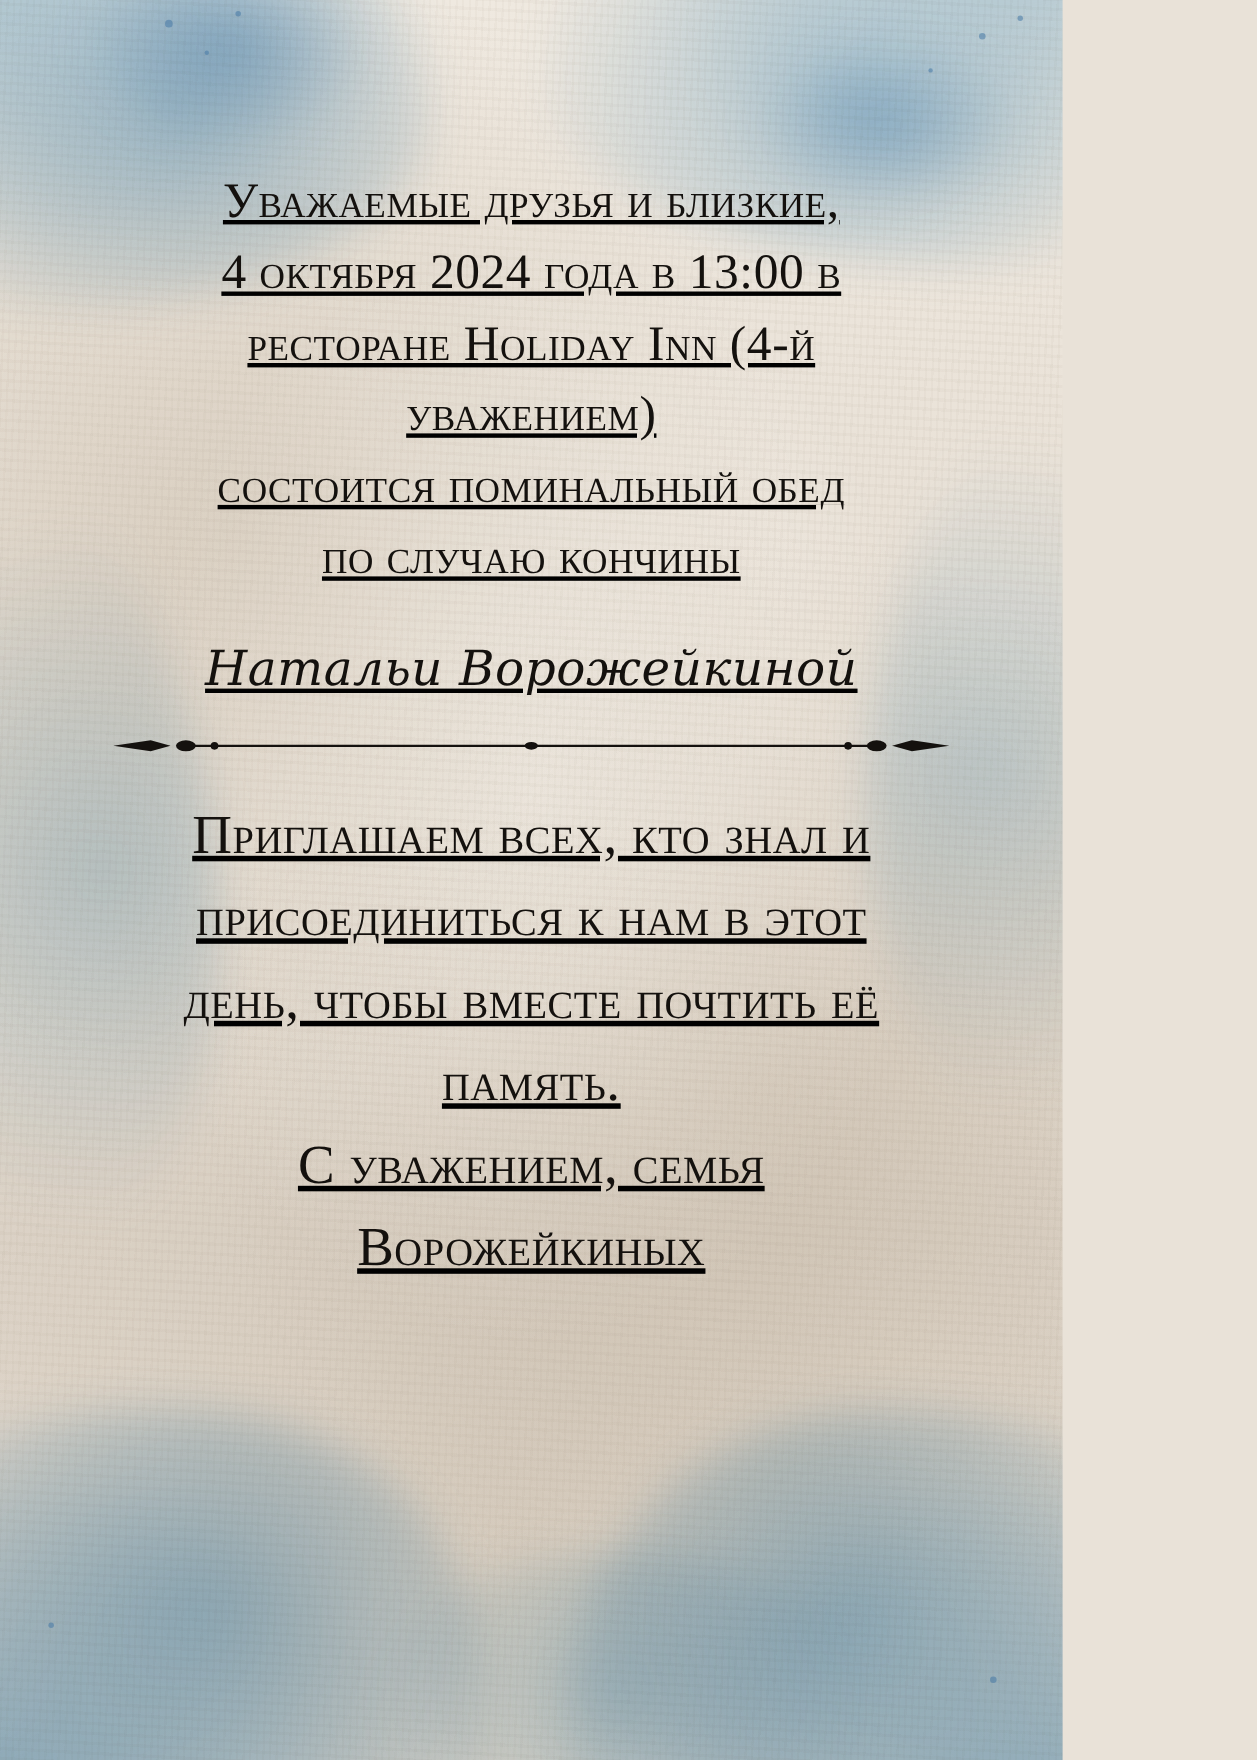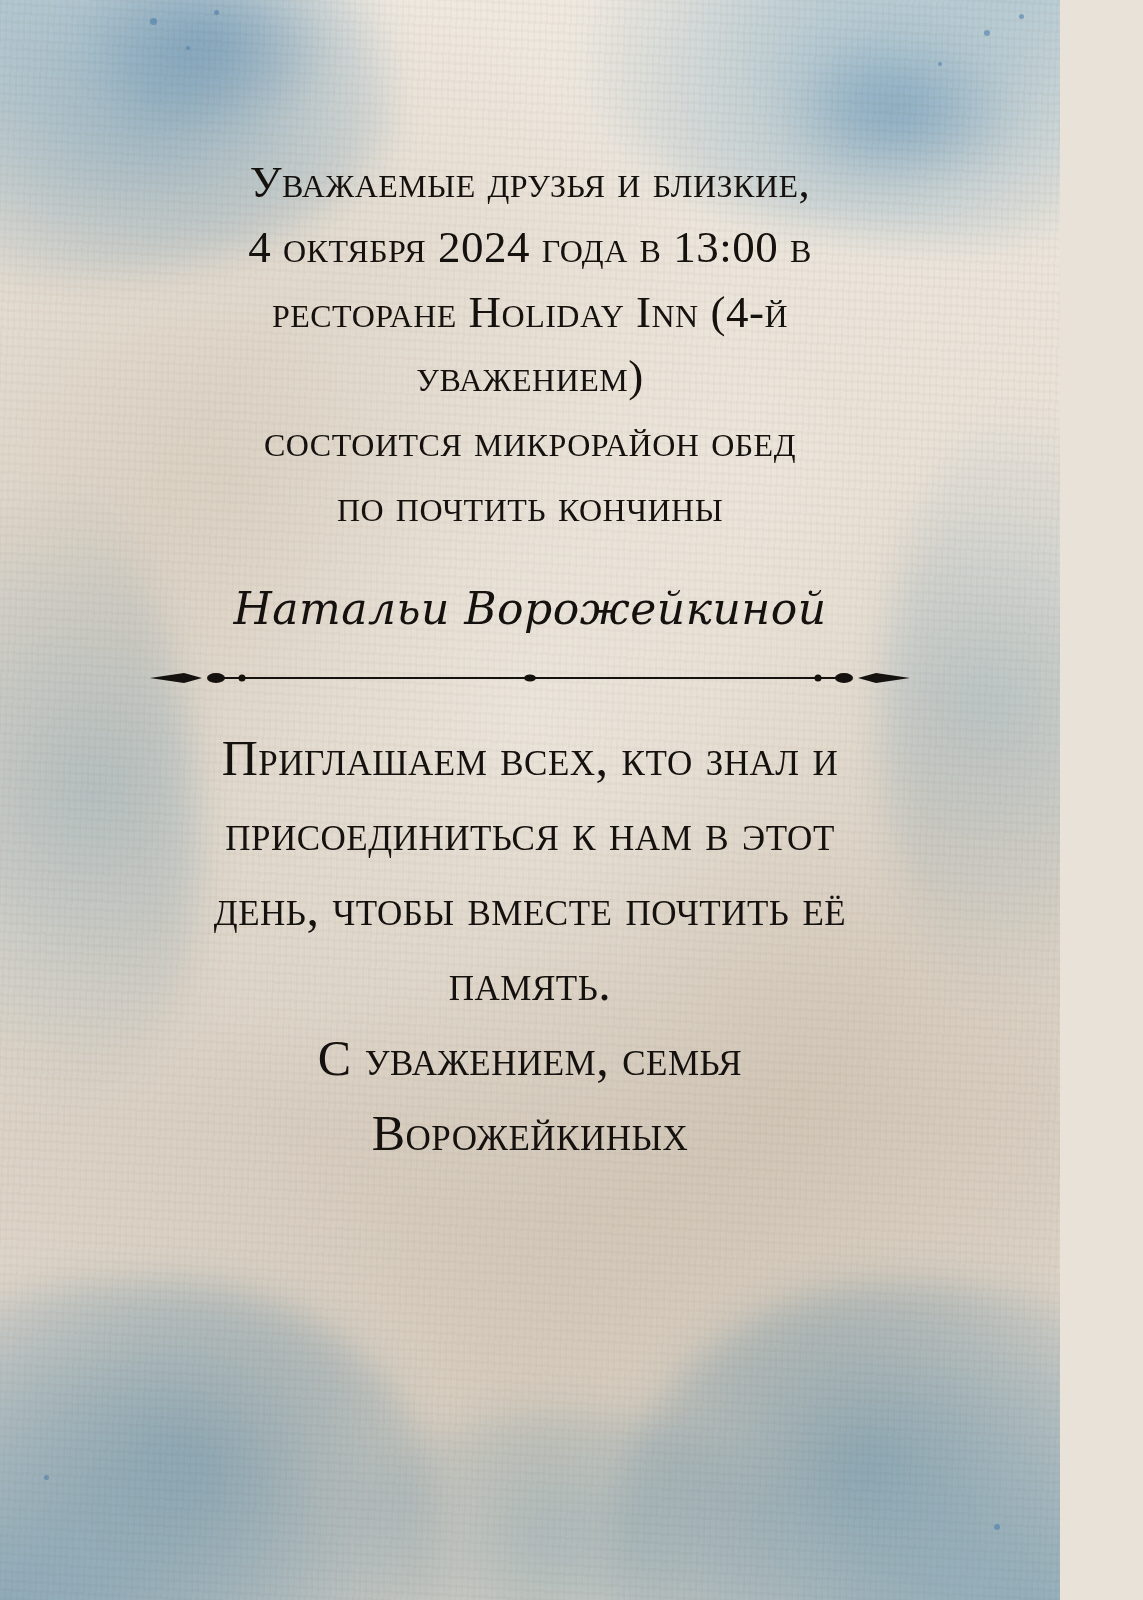--- a/index.html
+++ b/index.html
@@ -9,26 +9,27 @@
   body {
     width: 1143px;
     height: 1600px;
     overflow: hidden;
     font-family: "Liberation Serif", serif;
     background: #e9e2d8;
   }
 
   .card {
     position: relative;
-    width: 1060px;
+    width: 966px;
     height: 1600px;
     overflow: hidden;
     background:
       radial-gradient(ellipse 55% 45% at 50% 45%, rgba(255,253,249,0.55), rgba(255,253,249,0) 70%),
       linear-gradient(180deg, #efe9e0 0%, #e7dfd4 38%, #ded5c9 70%, #e6ded3 100%);
+    text-decoration: underline;
   }
 
   
   .grain {
     position: absolute;
     inset: 0;
     background-image:
       repeating-linear-gradient(92deg, rgba(160,145,125,0.045) 0 2px, rgba(255,255,255,0) 2px 6px),
       repeating-linear-gradient(3deg, rgba(150,135,115,0.04) 0 3px, rgba(255,255,255,0) 3px 9px),
       radial-gradient(circle at 22% 30%, rgba(190,176,156,0.25), rgba(0,0,0,0) 38%),
@@ -186,22 +187,22 @@
   <div class="speck" style="bottom:120px;left:44px;width:5px;height:5px;"></div>
   <div class="speck" style="bottom:70px;right:60px;width:6px;height:6px;"></div>
 
   <div class="content">
 
     <p class="intro">
       <span class="ln">Уважаемые друзья и близкие,</span>
       <span class="ln">4 октября 2024 года в 13:00 в</span>
       <span class="ln">ресторане Holiday Inn (4-й</span>
       <span class="ln">уважением)</span>
-      <span class="ln">состоится микрорайон обед</span>
-      <span class="ln">по почтить кончины</span>
+      <span class="ln">состоится поминальный обед</span>
+      <span class="ln">по случаю кончины</span>
     </p>
 
     <div class="block-gap"></div>
 
     <h1 class="name">Натальи Ворожейкиной</h1>
 
     <div class="divider">
       <svg width="760" height="18" viewBox="0 0 760 18" xmlns="http://www.w3.org/2000/svg" aria-hidden="true">
         <line x1="60" y1="9" x2="700" y2="9" stroke="#14110e" stroke-width="2"></line>
         <path d="M0 9 L34 4 L52 9 L34 14 Z" fill="#14110e"></path>

